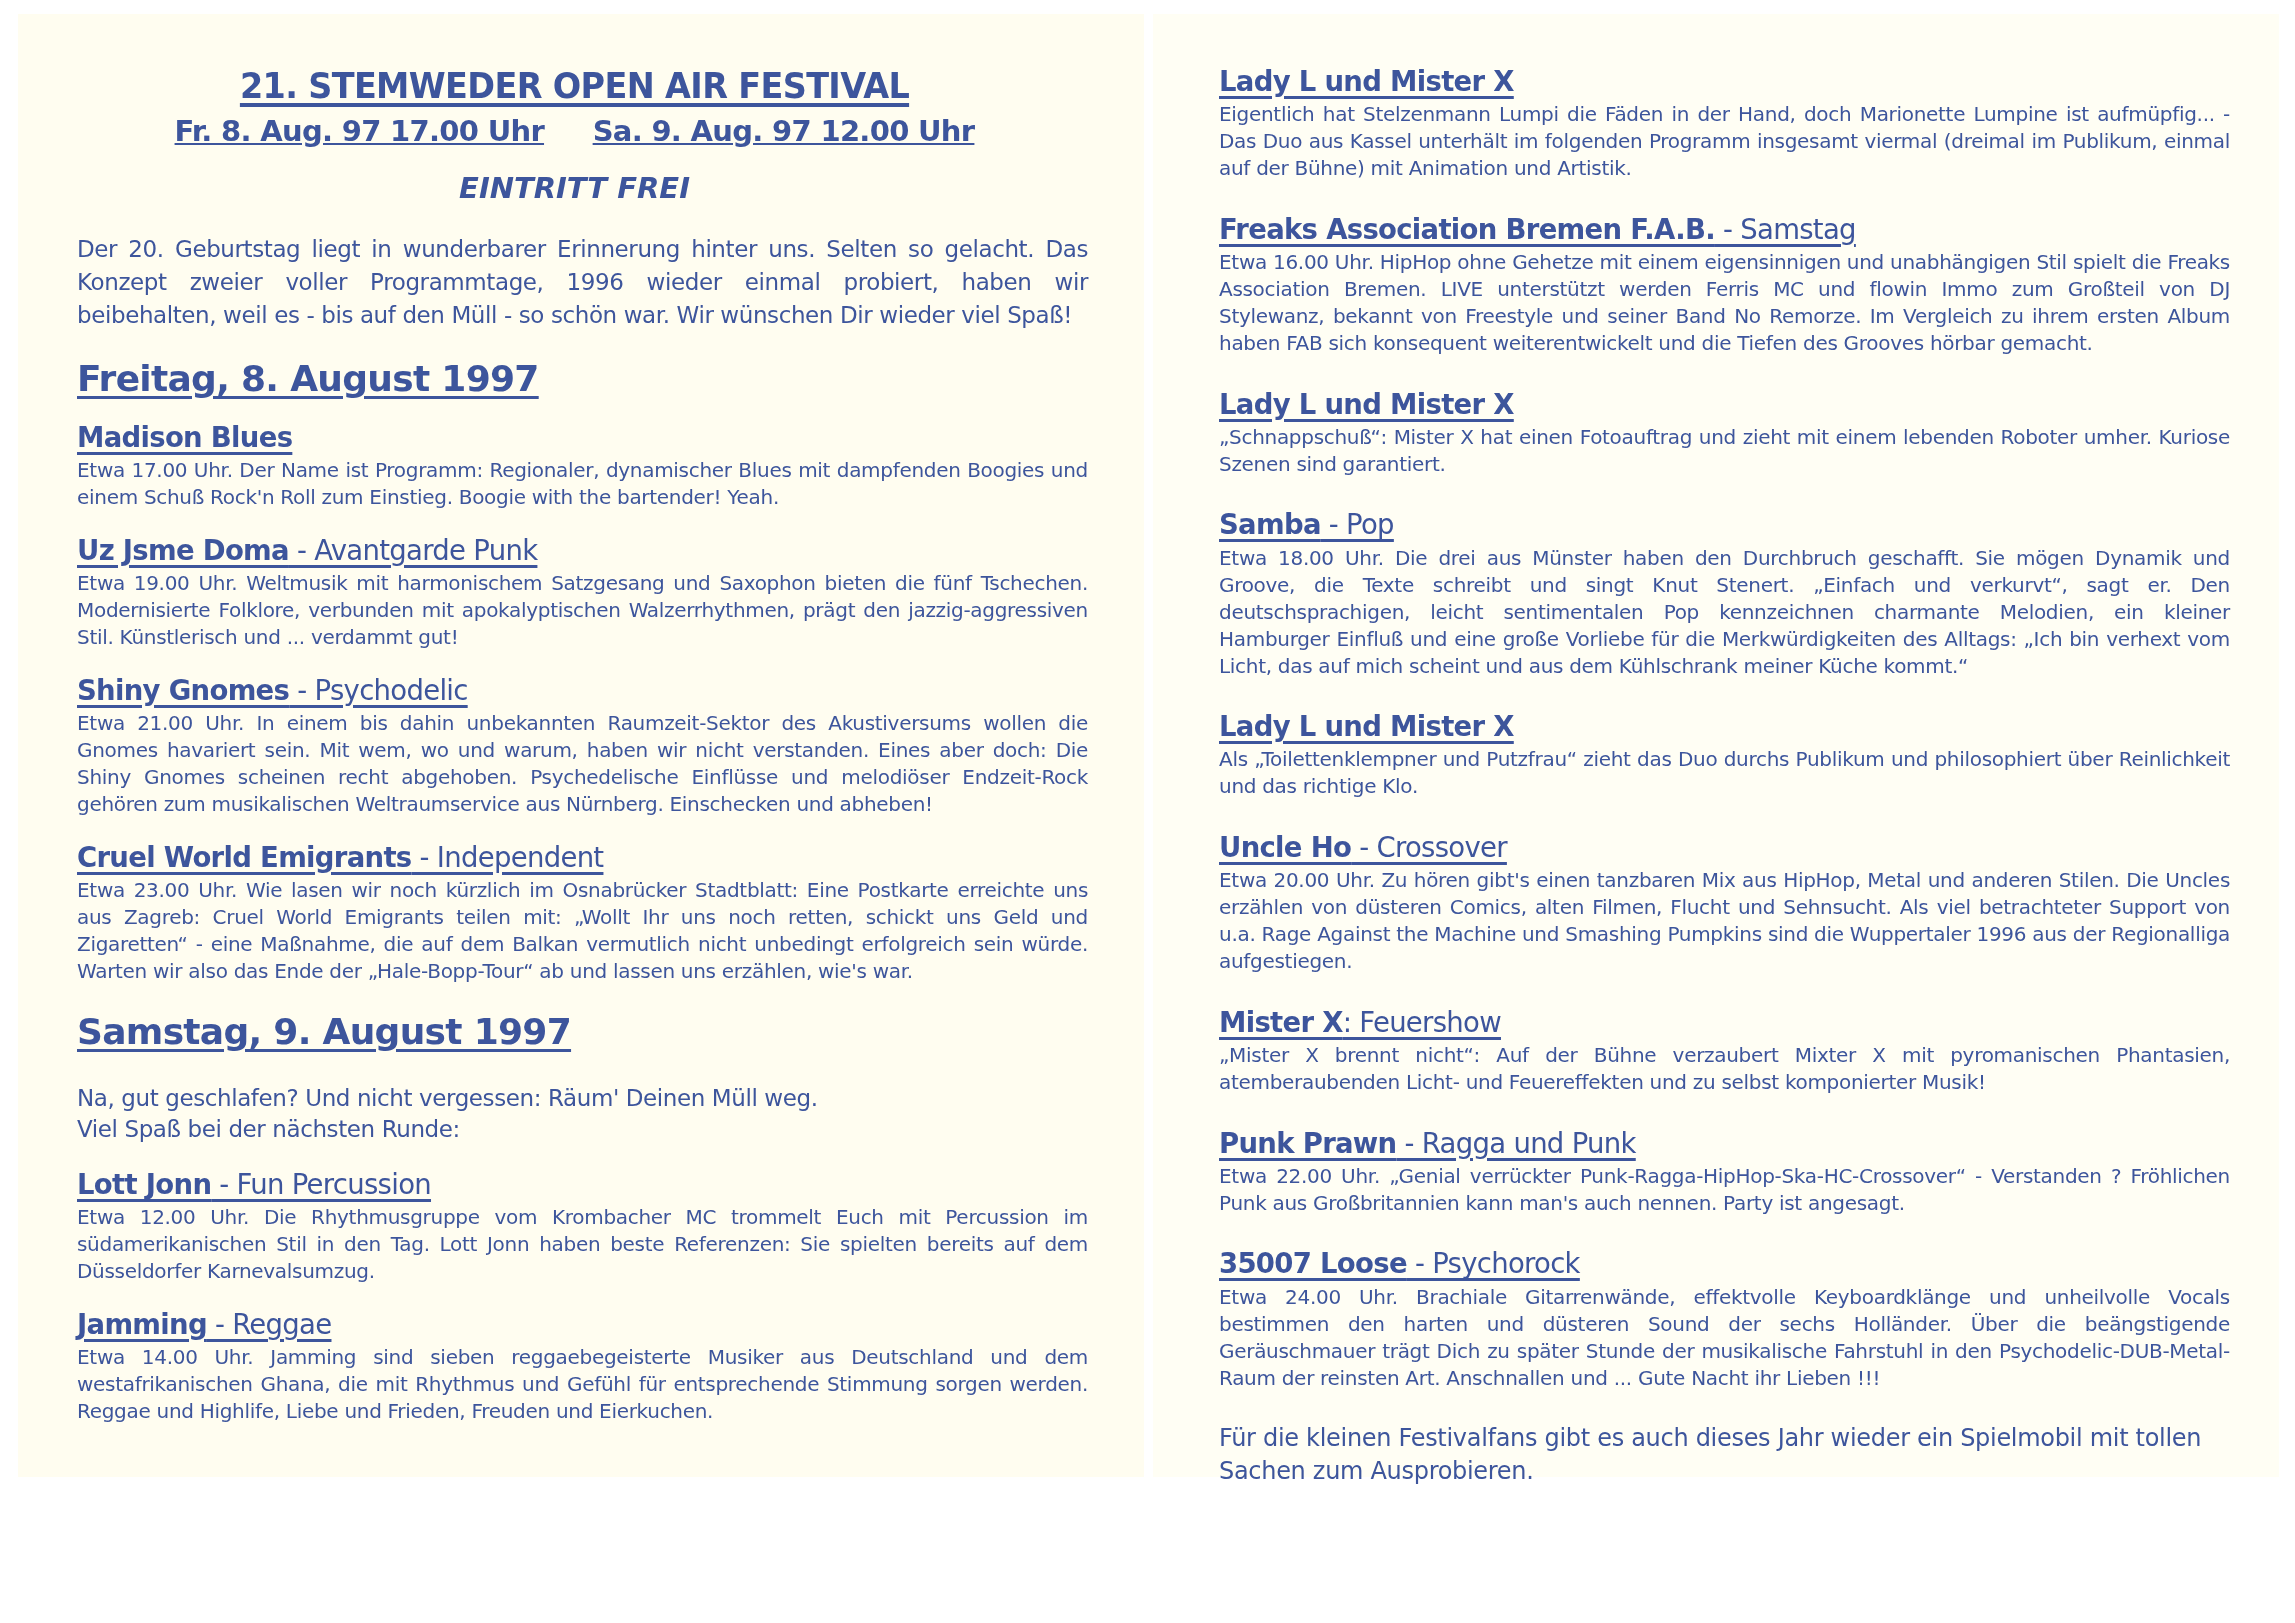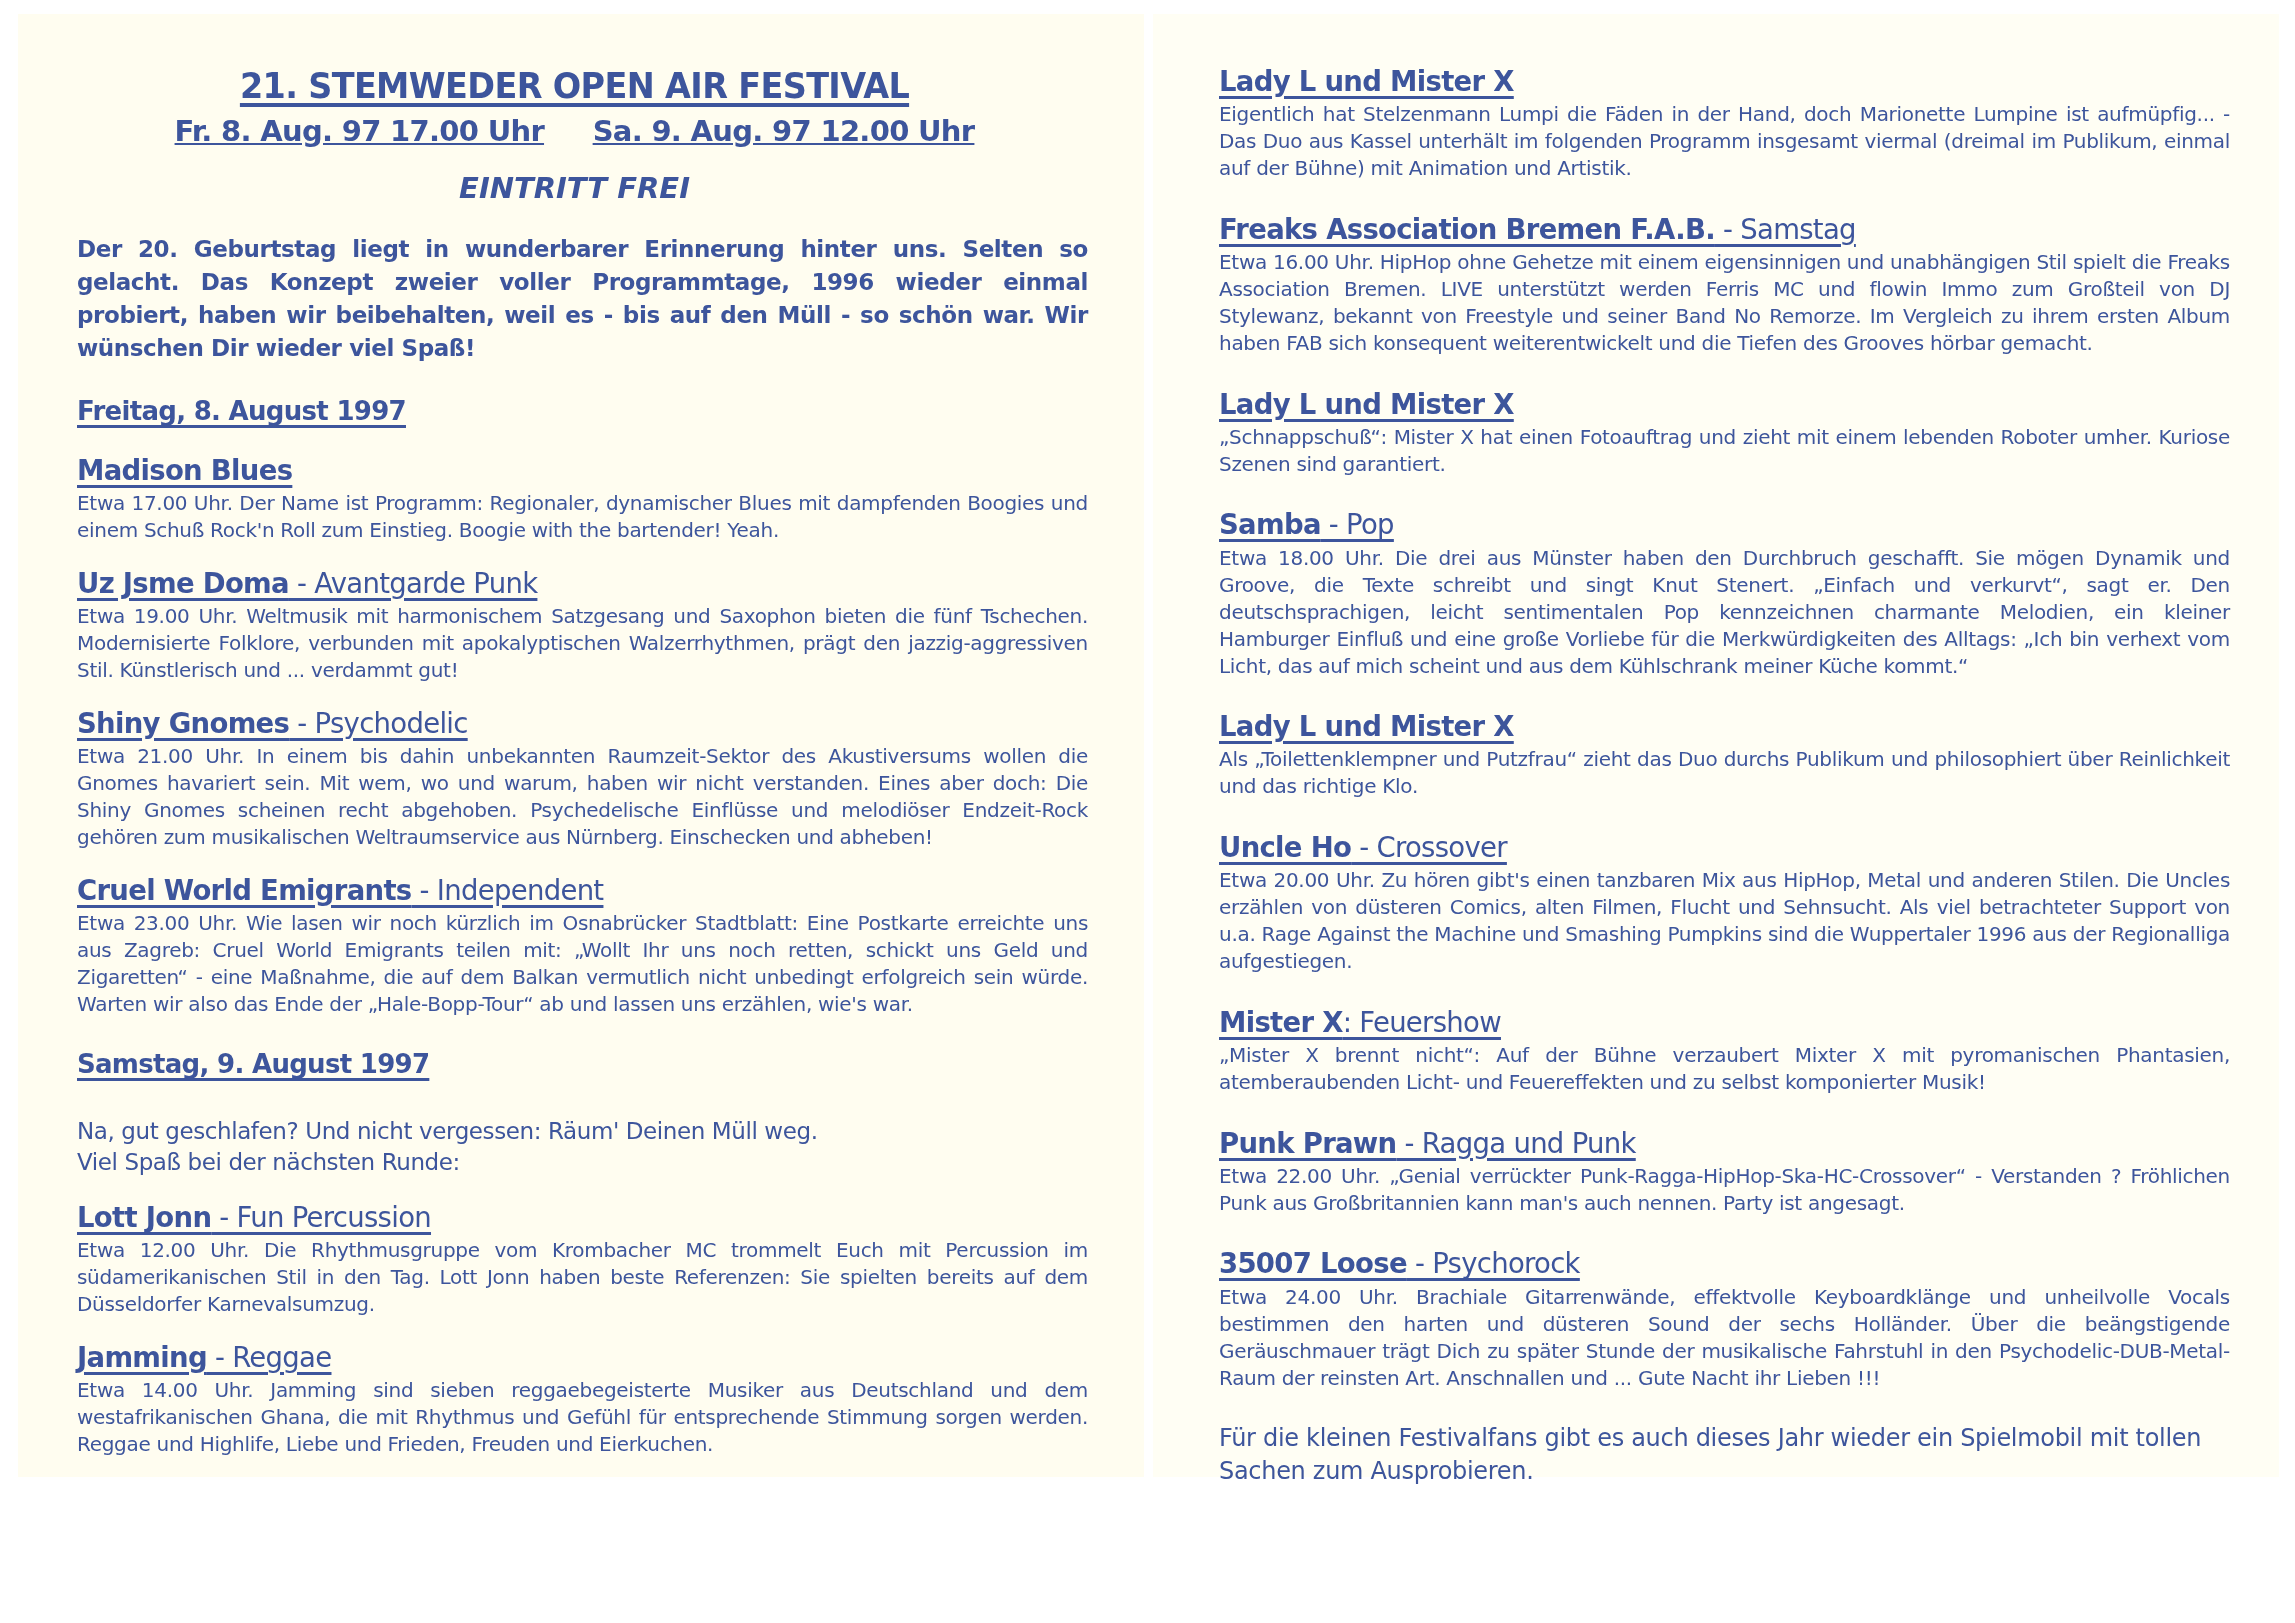--- a/index.html
+++ b/index.html
@@ -23,25 +23,25 @@
     font-size: 36px; font-weight: bold; text-decoration: underline;
     text-decoration-thickness: 3.9px; text-underline-offset: 5.2px;
     letter-spacing: -0.7px; margin: 0; line-height: 47px;
     transform: scaleX(0.93);
   }
   .dates { font-size: 29px; font-weight: bold; margin-top: 2.6px; line-height: 39px; letter-spacing: -0.7px; }
   .dates span { display: inline-block; margin: 0 19.6px; text-decoration: underline; }
   .entry-free { font-size: 29px; font-weight: bold; margin-top: 18.3px; line-height: 39px; font-style: italic; }
 
   .intro {
-    font-size: 23px; font-weight: bold; line-height: 33px; text-align: justify;
+    font-size: 23px; font-weight: normal; line-height: 33px; text-align: justify;
     margin-top: 25px; letter-spacing: -0.4px;
   }
   .day-heading {
-    font-size: 26px; font-weight: bold; text-decoration: underline;
+    font-size: 36px; font-weight: bold; text-decoration: underline;
     text-decoration-thickness: 3.3px; text-underline-offset: 4.6px;
     margin: 27.5px 0 0 0; line-height: 39px; letter-spacing: -0.7px;
   }
   .act { margin-top: 19.6px; }
   .act:first-of-type { margin-top: 14.4px; }
   .act-head {
     font-size: 27.5px; line-height: 38px; text-decoration: underline;
     text-decoration-thickness: 3.3px; text-underline-offset: 4.6px;
     letter-spacing: -0.7px; display: inline-block;
   }

